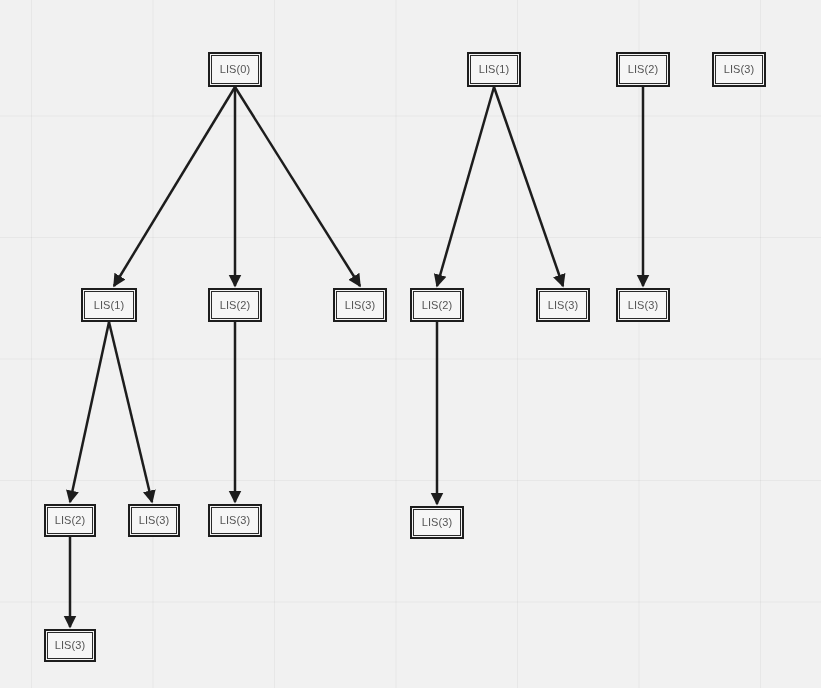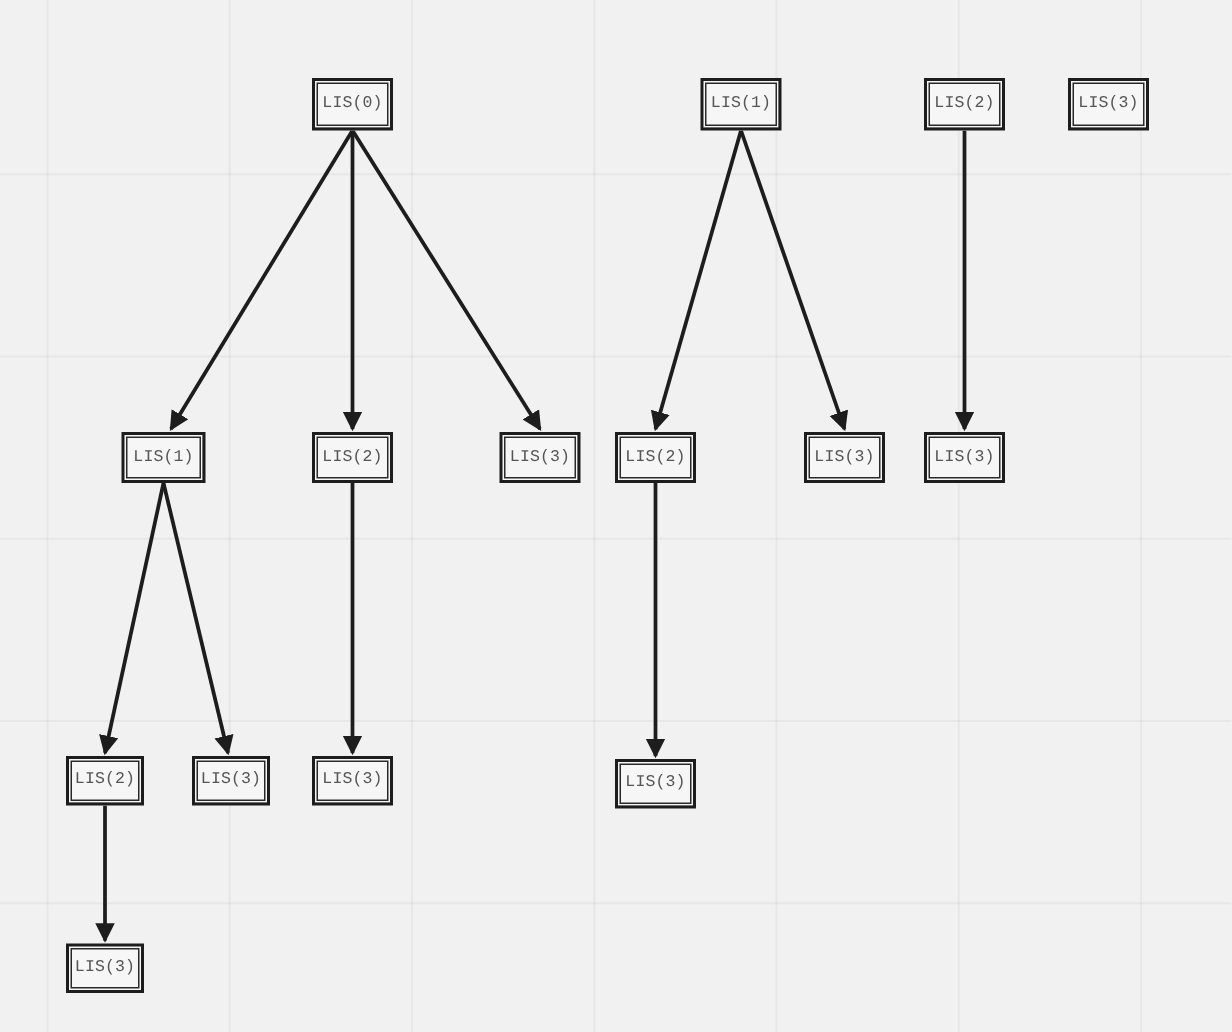--- a/index.html
+++ b/index.html
@@ -11,21 +11,21 @@
     position: relative;
     width: 821px;
     height: 688px;
     background-color: #f1f1f1;
     background-image:
       linear-gradient(to right, rgba(0,0,0,0.045) 1px, transparent 1px),
       linear-gradient(to bottom, rgba(0,0,0,0.045) 1px, transparent 1px);
     background-size: 121.5px 121.5px;
     background-position: 31px -6px;
     overflow: hidden;
-    font-family: Liberation Mono, monospace;
+    font-family: Liberation Sans, sans-serif;
   }
   #edges {
     position: absolute;
     left: 0;
     top: 0;
     width: 821px;
     height: 688px;
     pointer-events: none;
   }
   .node {

